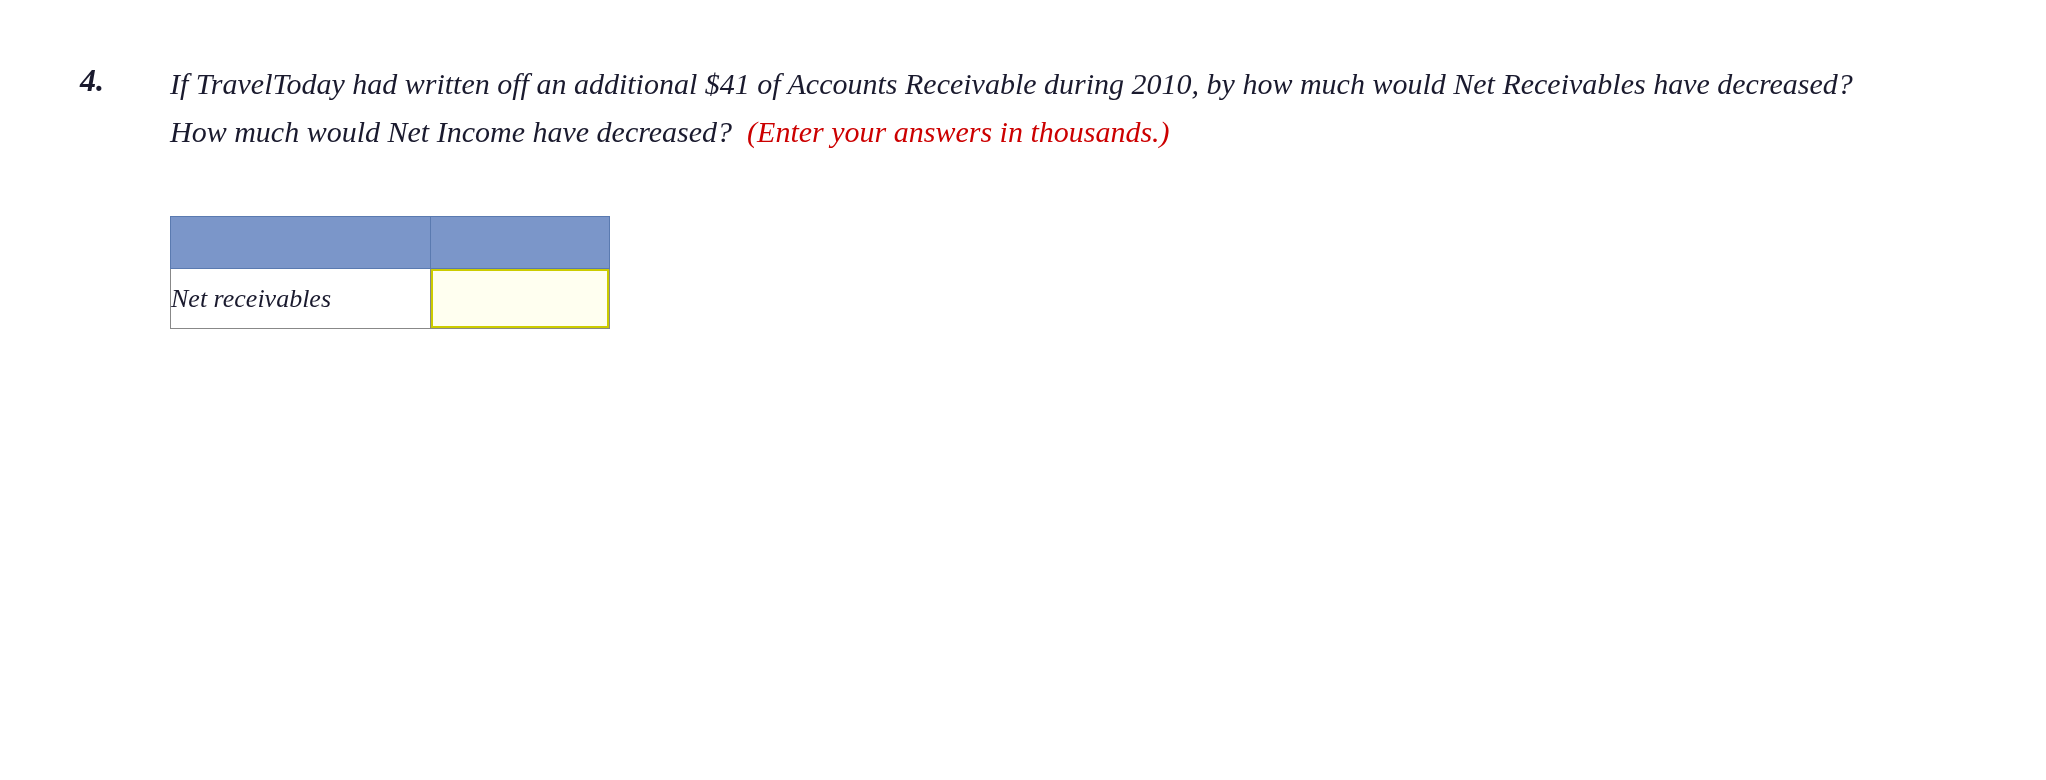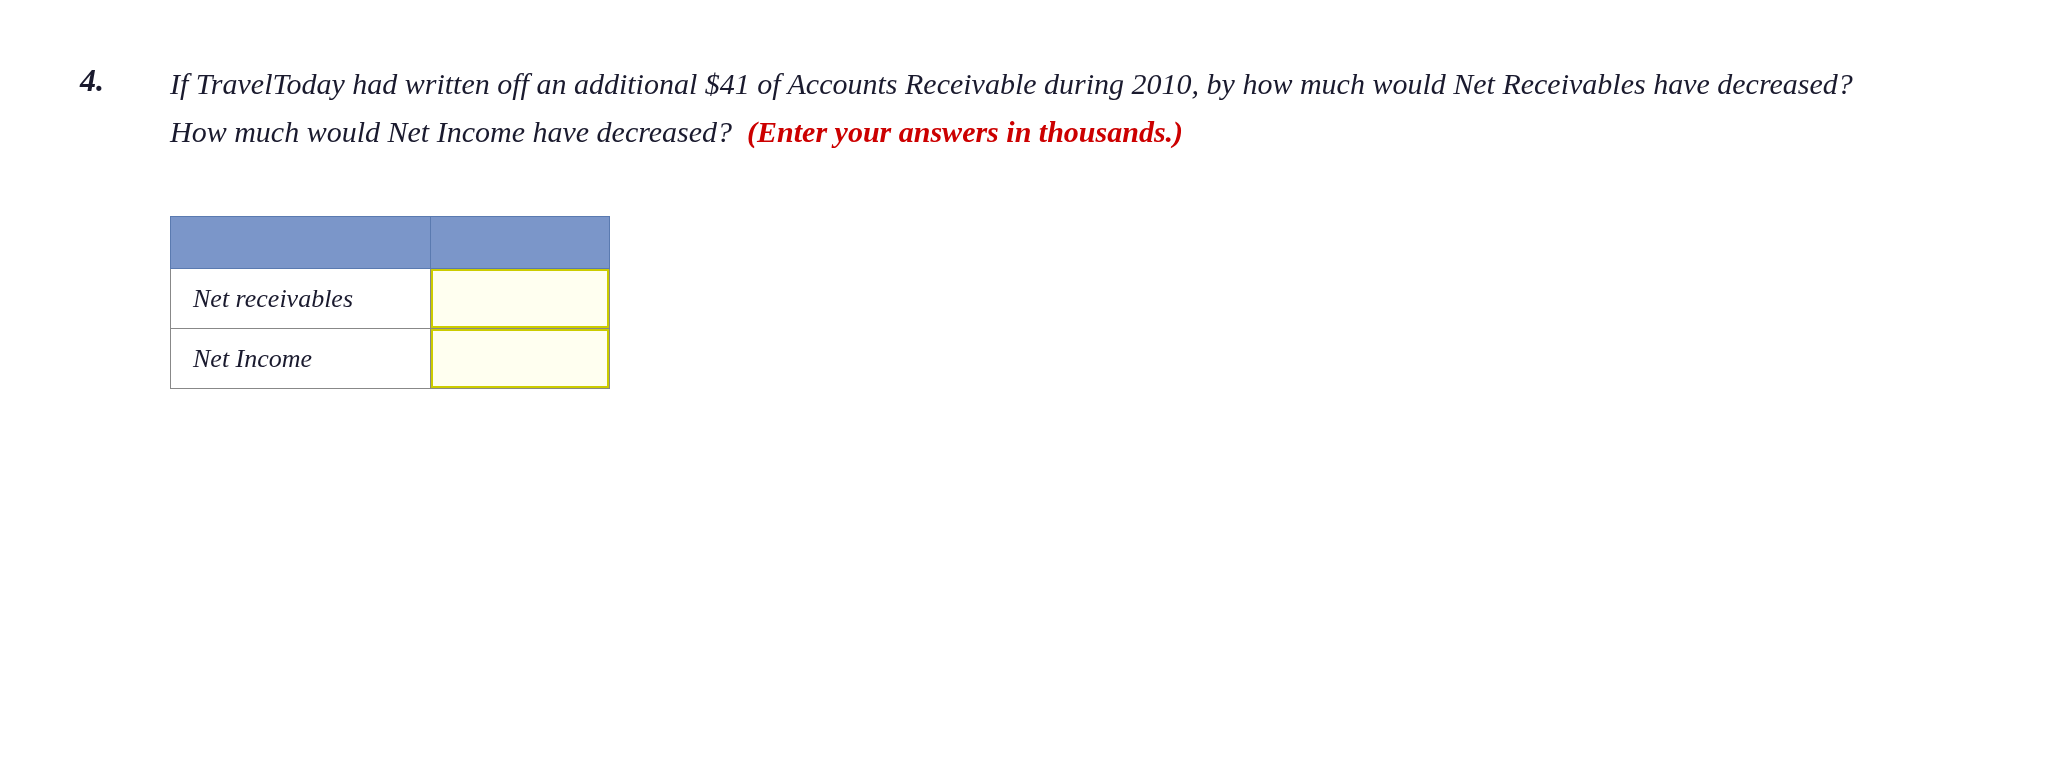--- a/index.html
+++ b/index.html
@@ -36,21 +36,21 @@
     .question-text {
       font-size: 30px;
       font-style: italic;
       color: #1a1a2e;
       line-height: 1.6;
       max-width: 1700px;
     }
 
     .question-text .highlight {
       color: #cc0000;
-      font-weight: bold;
+      font-weight: normal;
       font-style: italic;
     }
 
     .table-section {
       margin-left: 90px;
       margin-top: 40px;
     }
 
     .answer-table {
       border-collapse: collapse;
@@ -58,21 +58,21 @@
     }
 
     .answer-table .header-row td {
       background-color: #7b96c9;
       height: 52px;
       border: 1px solid #5a7ab0;
     }
 
     .answer-table .data-row td {
       border: 1px solid #888;
-      padding: 8px 22px;
+      padding: 8px 0;
       font-size: 26px;
       font-style: italic;
       color: #1a1a2e;
       height: 60px;
     }
 
     .answer-table .data-row td.label-cell {
       width: 260px;
       background-color: #ffffff;
     }
@@ -111,21 +111,15 @@
       <tr class="header-row">
         <td></td>
         <td></td>
       </tr>
       <tr class="data-row">
         <td class="label-cell">Net receivables</td>
         <td class="input-cell">
           <input type="text" style="">
         </td>
       </tr>
-      <tr class="data-row">
-        <td class="label-cell">Net Income</td>
-        <td class="input-cell">
-          <input type="text" style="">
-        </td>
-      </tr>
     </tbody>
   </table>
 </div>
 
 </body></html>

